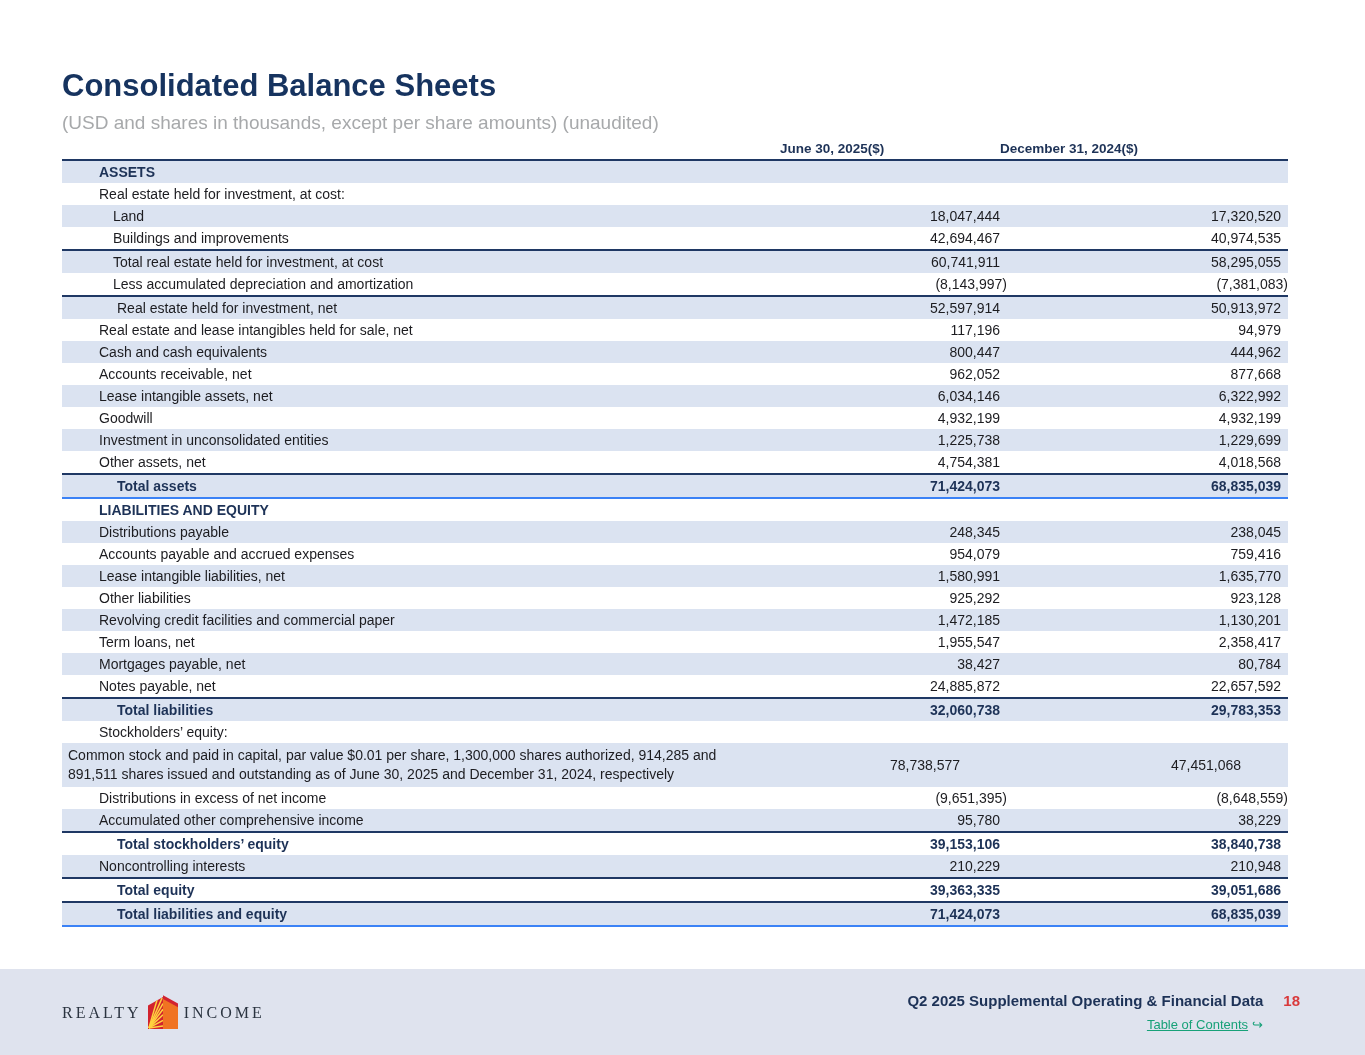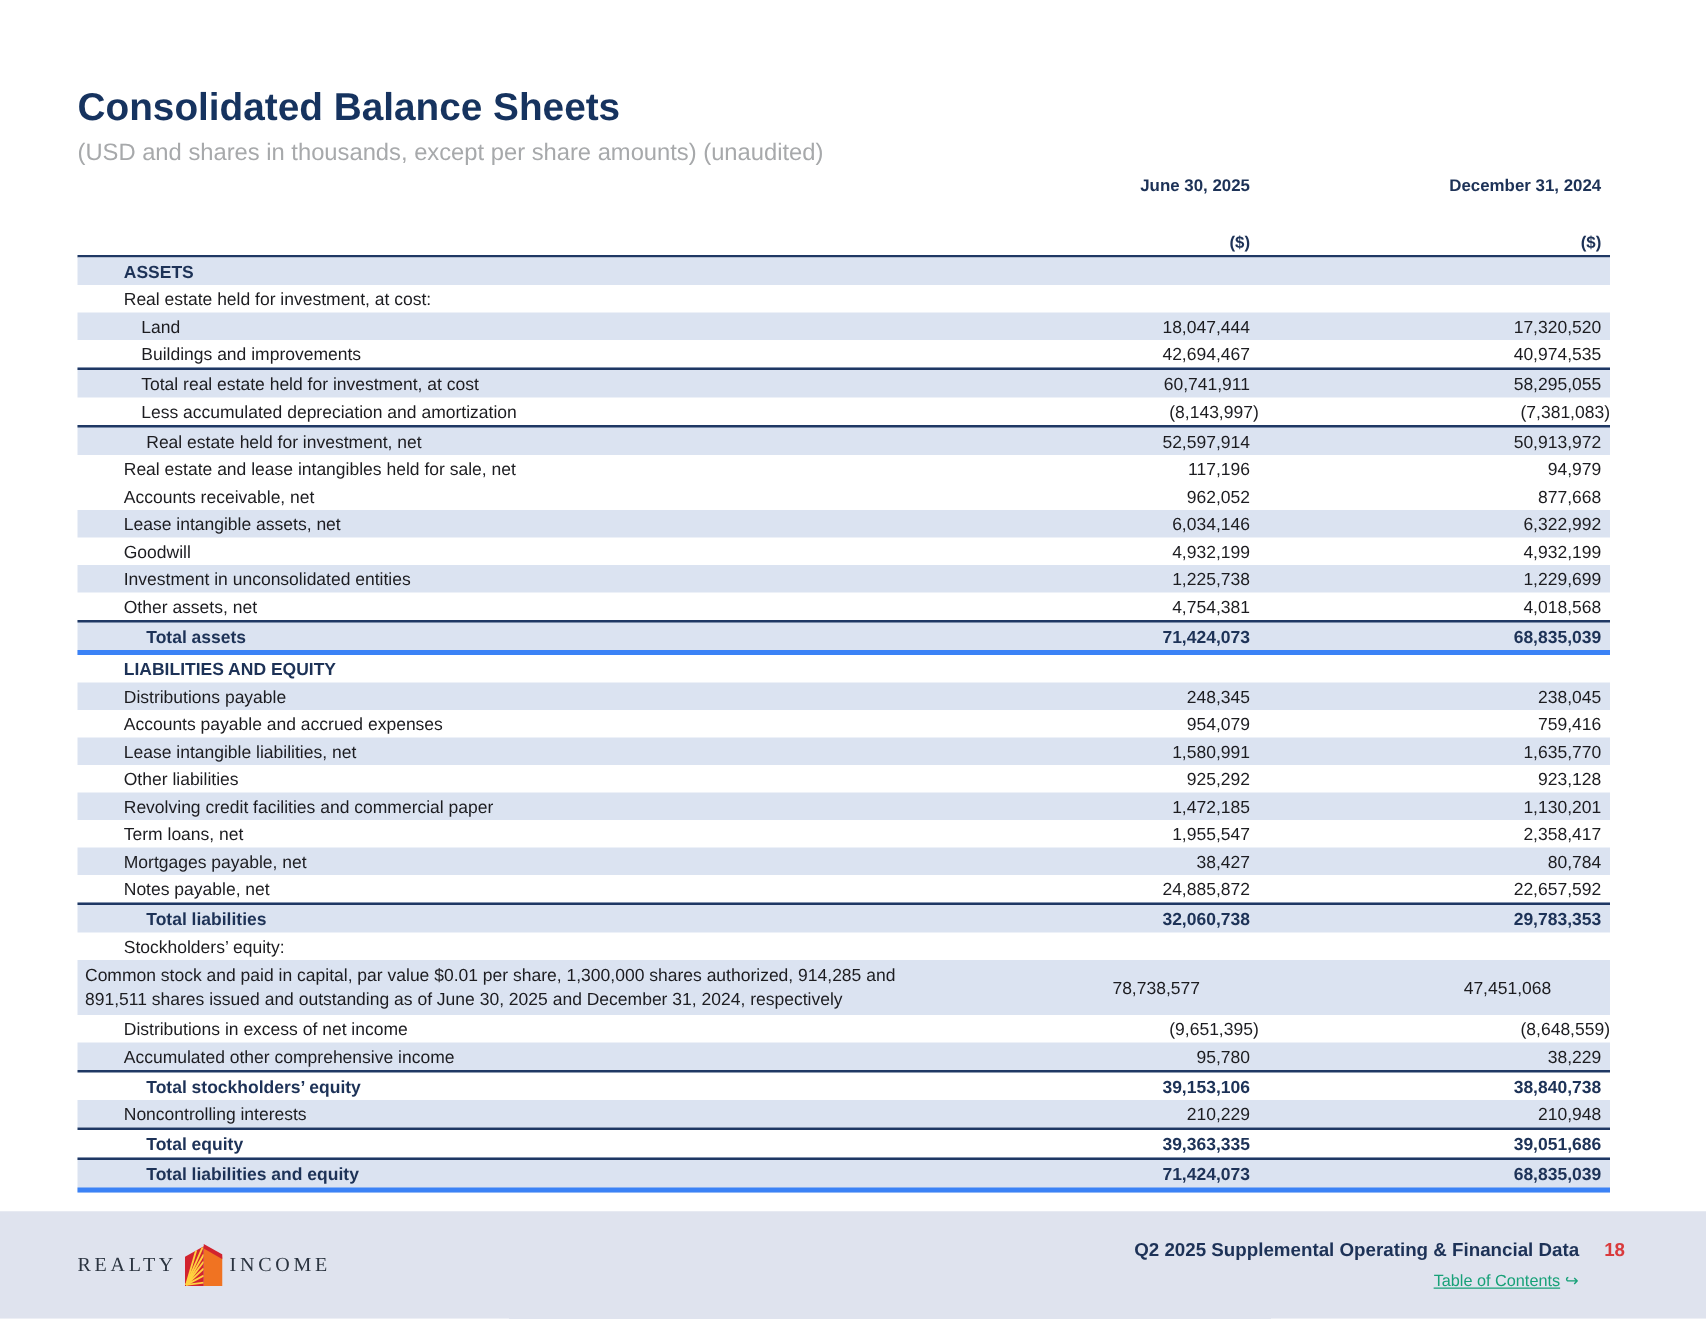--- a/index.html
+++ b/index.html
@@ -19,39 +19,39 @@
     color: #16335f; letter-spacing: 0px;
   }
   .subtitle {
     margin-top: 8px;
     font-size: 19px; color: #a7a9ab;
   }
 
   
   .colheads { display: flex; margin-top: 4px; align-items: flex-end; }
   .colheads .spacer { flex: 1; }
-  .chead { display: flex; flex-direction: column; gap: 24px; }
+  .chead { display: flex; flex-direction: row; }
   .chead .date, .chead .unit {
     font-size: 13.5px; font-weight: 700; color: #1d3257;
     text-align: right; line-height: 21px;
   }
   .hc1 { width: 220px; }
   .hc2 { width: 288px; padding-right: 7px; box-sizing: border-box; }
 
   
   .table { border-top: 2px solid #1f3864; border-bottom: 0; }
   .row {
     display: flex; align-items: center;
     min-height: 22px; font-size: 14px; color: #1c1c20;
     line-height: 21px;
     padding-left: 31px;
   }
   .row.shaded { background: #dbe3f1; }
   .row.bt { border-top: 2px solid #1f3864; }
-  .row.bb { border-bottom: 4px solid #3b82f6; }
+  .row.bb { border-bottom: 2px solid #3b82f6; }
   .row .label { flex: 1; padding-left: 6px; }
   .row .label.ind1 { padding-left: 20px; }
   .row .label.ind2 { padding-left: 24px; }
   .row.section .label, .row.total .label { font-weight: 700; color: #1d3257; }
   .row.total .c1, .row.total .c2 { font-weight: 700; color: #1d3257; }
   .c1 { width: 220px; text-align: right; flex: 0 0 auto; }
   .c2 { width: 288px; text-align: right; padding-right: 7px; box-sizing: border-box; flex: 0 0 auto; }
   .neg { position: relative; left: 7px; }
   .row.tall { padding: 3px 0; }
   .row.tall .label { max-width: 672px; line-height: 19px; }
@@ -138,20 +138,25 @@
         </div>
         <div class="row shaded bt">
           <div class="label ind2">Real estate held for investment, net</div>
           <div class="c1"><span>52,597,914</span></div>
           <div class="c2"><span>50,913,972</span></div>
         </div>
         <div class="row">
           <div class="label ind0">Real estate and lease intangibles held for sale, net</div>
           <div class="c1"><span>117,196</span></div>
           <div class="c2"><span>94,979</span></div>
+        </div>
+        <div class="row shaded">
+          <div class="label ind0">Cash and cash equivalents</div>
+          <div class="c1"><span>800,447</span></div>
+          <div class="c2"><span>444,962</span></div>
         </div>
         <div class="row">
           <div class="label ind0">Accounts receivable, net</div>
           <div class="c1"><span>962,052</span></div>
           <div class="c2"><span>877,668</span></div>
         </div>
         <div class="row shaded">
           <div class="label ind0">Lease intangible assets, net</div>
           <div class="c1"><span>6,034,146</span></div>
           <div class="c2"><span>6,322,992</span></div>

